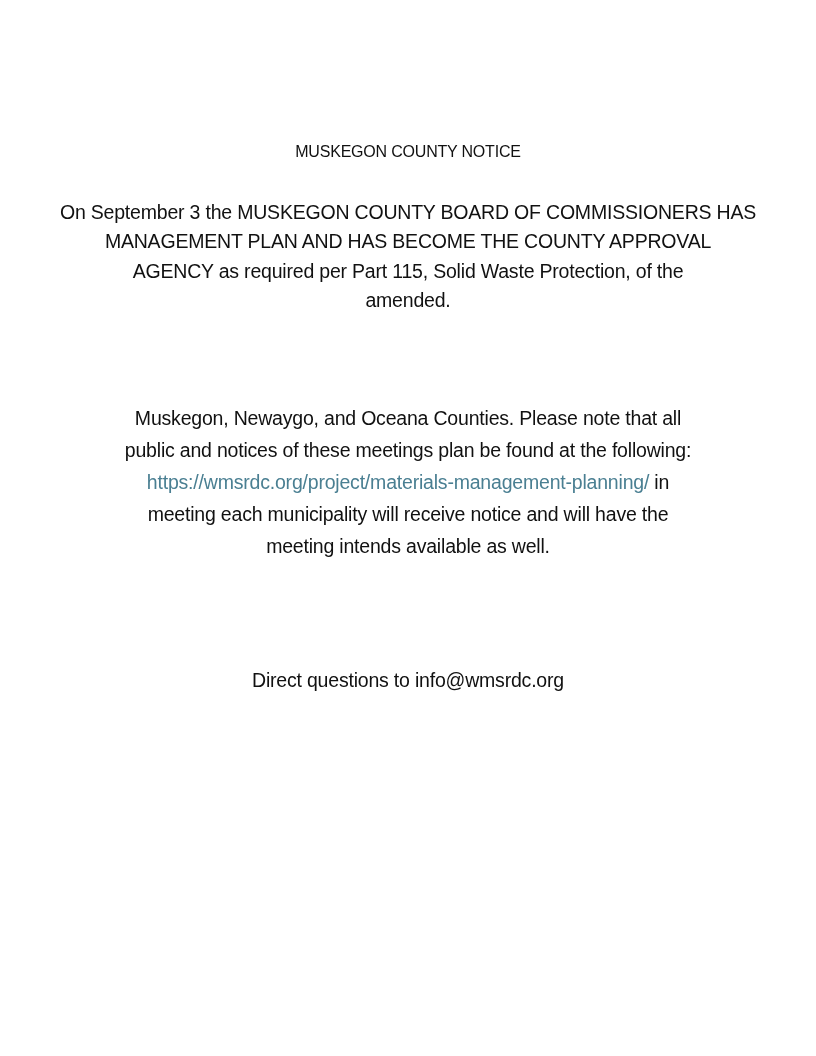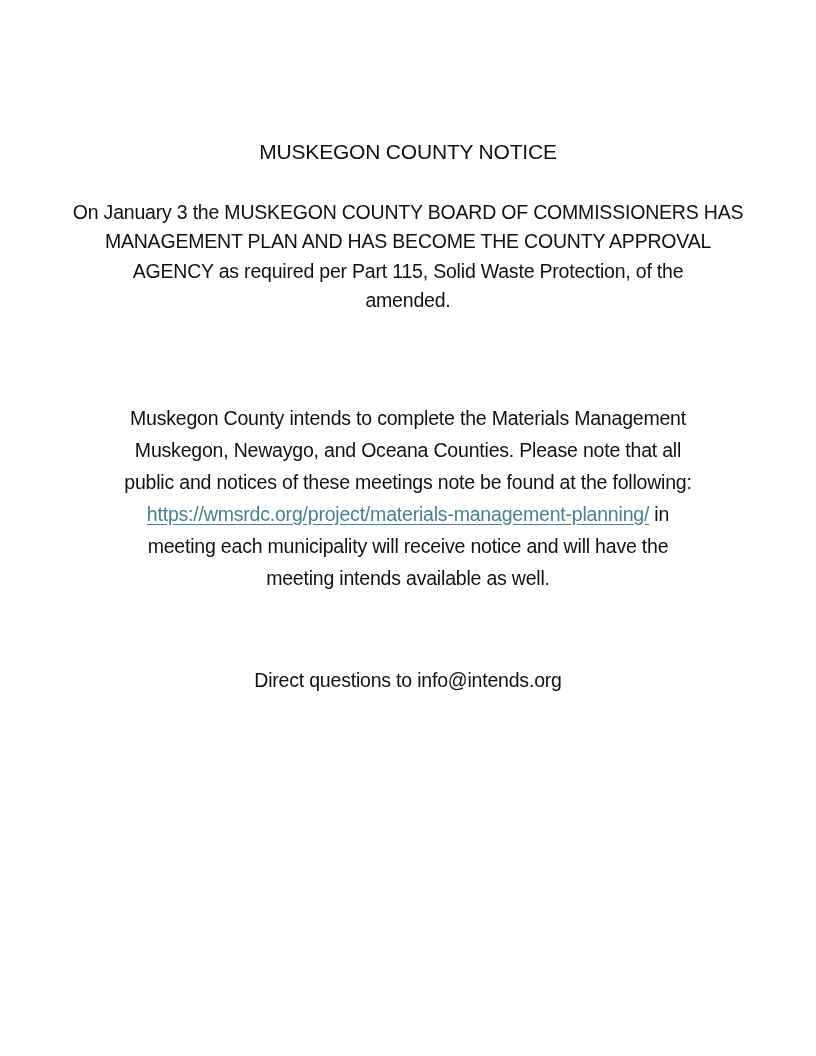--- a/index.html
+++ b/index.html
@@ -3,51 +3,50 @@
   <meta charset="utf-8">
   <style>
     html, body { margin: 0; padding: 0; background: #ffffff; }
     body { width: 816px; height: 1056px; position: relative; overflow: hidden; }
     .page {
       position: absolute; left: 0; top: 0; width: 816px; height: 1056px;
       font-family: "Liberation Sans", sans-serif; color: #111111;
     }
     .title {
       position: absolute; top: 140px; left: 0; width: 816px;
-      text-align: center; font-size: 21px; line-height: 24px;
+      text-align: center; font-size: 16px; line-height: 24px;
       letter-spacing: -0.2px;
     }
     .para {
       position: absolute; left: 40px; width: 736px; text-align: center;
       font-size: 19.5px; letter-spacing: -0.2px;
     }
     .p1 { top: 198px; line-height: 29.3px; }
     .p2 { top: 402px; line-height: 32px; }
     .p3 { top: 665px; line-height: 30px; }
     .line { display: block; white-space: nowrap; }
-    .link { color: #4a7f92; text-decoration: underline; text-underline-offset: 3px; }
+    .link { color: #4a7f92; text-underline-offset: 3px; }
   </style>
 </head>
 <body>
 
 <div class="page">
   <div class="title">MUSKEGON COUNTY NOTICE</div>
 
   <div class="para p1">
-    <span class="line">On January 3 the MUSKEGON COUNTY BOARD OF COMMISSIONERS HAS</span>
+    <span class="line">On September 3 the MUSKEGON COUNTY BOARD OF COMMISSIONERS HAS</span>
     <span class="line">MANAGEMENT PLAN AND HAS BECOME THE COUNTY APPROVAL</span>
     <span class="line">AGENCY as required per Part 115, Solid Waste Protection, of the</span>
     <span class="line">amended.</span>
   </div>
 
   <div class="para p2">
-    <span class="line">Muskegon County intends to complete the Materials Management</span>
     <span class="line">Muskegon, Newaygo, and Oceana Counties. Please note that all</span>
-    <span class="line">public and notices of these meetings note be found at the following:</span>
+    <span class="line">public and notices of these meetings plan be found at the following:</span>
     <span class="line">
       <a class="link">https://wmsrdc.org/project/materials-management-planning/</a><span> in</span>
     </span>
     <span class="line">meeting each municipality will receive notice and will have the</span>
     <span class="line">meeting intends available as well.</span>
   </div>
 
-  <div class="para p3">Direct questions to info@intends.org</div>
+  <div class="para p3">Direct questions to info@wmsrdc.org</div>
 </div>
 
 </body></html>

